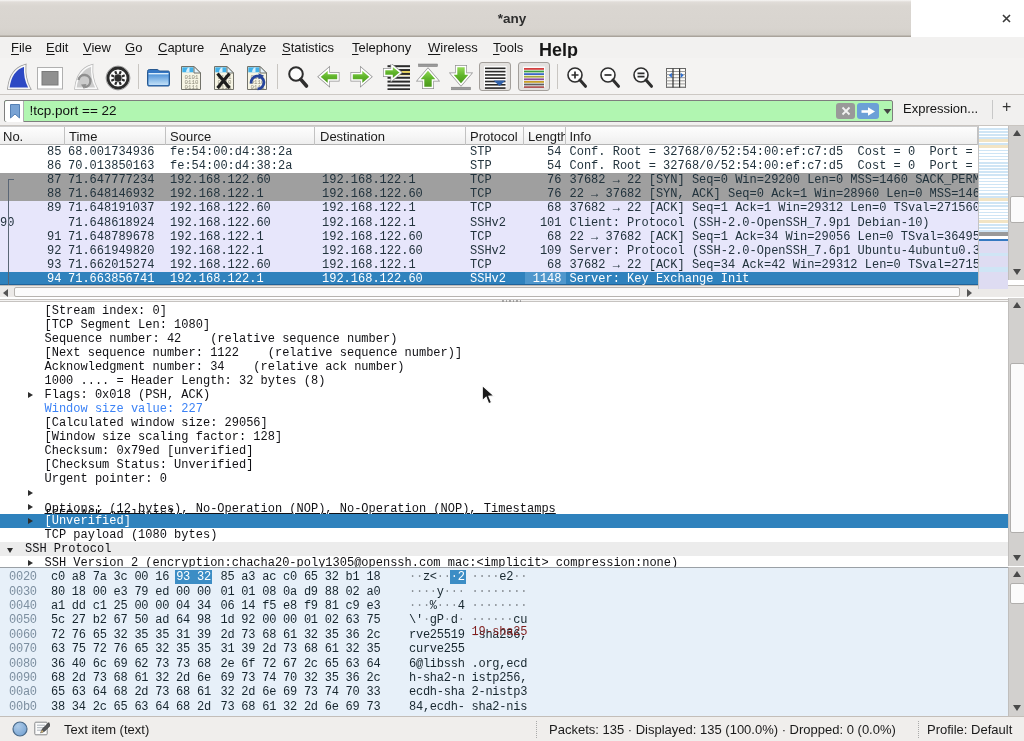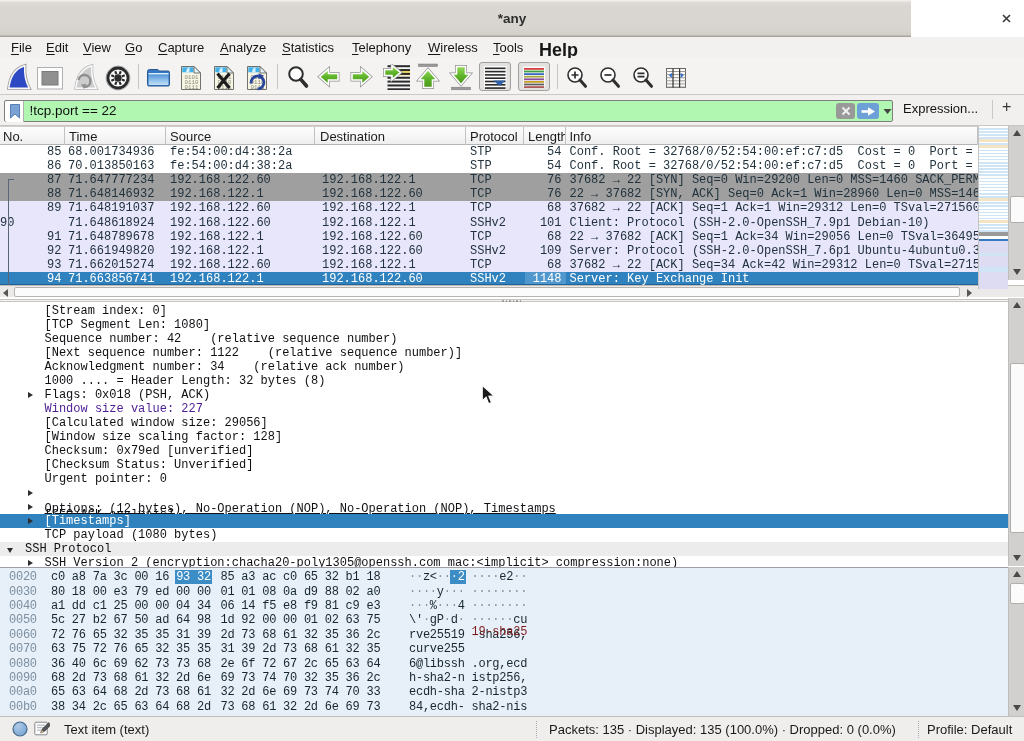--- a/index.html
+++ b/index.html
@@ -420,33 +420,33 @@
 <div class="abs" style="left:519.5px;top:300px;width:1.8px;height:1.8px;background:#909090;border-radius:50%;"></div>
 <div class="abs mono" style="left:0;top:304px;width:1008px;height:263px;overflow:hidden;background:#ffffff;font-size:12px;">
     <span class="abs" style="left:44.5px;top:0.0px;color:#101014;white-space:pre;line-height:14px;">[Stream index: 0]</span>
     <span class="abs" style="left:44.5px;top:14.0px;color:#101014;white-space:pre;line-height:14px;">[TCP Segment Len: 1080]</span>
     <span class="abs" style="left:44.5px;top:28.0px;color:#101014;white-space:pre;line-height:14px;">Sequence number: 42    (relative sequence number)</span>
     <span class="abs" style="left:44.5px;top:42.0px;color:#101014;white-space:pre;line-height:14px;">[Next sequence number: 1122    (relative sequence number)]</span>
     <span class="abs" style="left:44.5px;top:56.0px;color:#101014;white-space:pre;line-height:14px;">Acknowledgment number: 34    (relative ack number)</span>
     <span class="abs" style="left:44.5px;top:70.0px;color:#101014;white-space:pre;line-height:14px;">1000 .... = Header Length: 32 bytes (8)</span>
     <div class="abs" style="left:27.5px;top:88.0px;width:0;height:0;border-left:5px solid #2e2e2e;border-top:3.5px solid transparent;border-bottom:3.5px solid transparent;"></div>
     <span class="abs" style="left:44.5px;top:84.0px;color:#101014;white-space:pre;line-height:14px;">Flags: 0x018 (PSH, ACK)</span>
-    <span class="abs" style="left:44.5px;top:98.0px;color:#4c1d95;white-space:pre;line-height:14px;text-align:center;">Window size value: 227</span>
+    <span class="abs" style="left:44.5px;top:98.0px;color:#3b82f6;white-space:pre;line-height:14px;text-align:center;">Window size value: 227</span>
     <span class="abs" style="left:44.5px;top:112.0px;color:#101014;white-space:pre;line-height:14px;">[Calculated window size: 29056]</span>
     <span class="abs" style="left:44.5px;top:126.0px;color:#101014;white-space:pre;line-height:14px;">[Window size scaling factor: 128]</span>
     <span class="abs" style="left:44.5px;top:140.0px;color:#101014;white-space:pre;line-height:14px;">Checksum: 0x79ed [unverified]</span>
     <span class="abs" style="left:44.5px;top:154.0px;color:#101014;white-space:pre;line-height:14px;">[Checksum Status: Unverified]</span>
     <span class="abs" style="left:44.5px;top:168.0px;color:#101014;white-space:pre;line-height:14px;">Urgent pointer: 0</span>
     <div class="abs" style="left:27.5px;top:186.0px;width:0;height:0;border-left:5px solid #2e2e2e;border-top:3.5px solid transparent;border-bottom:3.5px solid transparent;"></div>
     <span class="abs" style="left:44.5px;top:198px;color:#101014;white-space:pre;line-height:14px;text-decoration:underline;">Options: (12 bytes), No-Operation (NOP), No-Operation (NOP), Timestamps</span>
     <div class="abs" style="left:27.5px;top:200.0px;width:0;height:0;border-left:5px solid #2e2e2e;border-top:3.5px solid transparent;border-bottom:3.5px solid transparent;"></div>
     <span class="abs" style="left:44.5px;top:204px;color:#101014;white-space:pre;line-height:14px;">[SEQ/ACK analysis]</span>
     <div class="abs" style="left:0;top:210.0px;width:1008px;height:14.0px;background:#2f82bd;"></div>
     <div class="abs" style="left:27.5px;top:214.0px;width:0;height:0;border-left:5px solid #2e2e2e;border-top:3.5px solid transparent;border-bottom:3.5px solid transparent;"></div>
-    <span class="abs" style="left:44.5px;top:210.0px;color:#ffffff;white-space:pre;line-height:14px;">[Timestamps]</span>
+    <span class="abs" style="left:44.5px;top:210.0px;color:#ffffff;white-space:pre;line-height:14px;">[Unverified]</span>
     <span class="abs" style="left:44.5px;top:224.0px;color:#101014;white-space:pre;line-height:14px;">TCP payload (1080 bytes)</span>
     <div class="abs" style="left:0;top:238.0px;width:1008px;height:14.0px;background:#ececec;"></div>
     <div class="abs" style="left:7.0px;top:243.5px;width:0;height:0;border-top:5px solid #2e2e2e;border-left:3.5px solid transparent;border-right:3.5px solid transparent;"></div>
     <span class="abs" style="left:25px;top:238.0px;color:#101014;white-space:pre;line-height:14px;">SSH Protocol</span>
     <div class="abs" style="left:27.5px;top:256.0px;width:0;height:0;border-left:5px solid #2e2e2e;border-top:3.5px solid transparent;border-bottom:3.5px solid transparent;"></div>
     <span class="abs" style="left:44.5px;top:252.0px;color:#101014;white-space:pre;line-height:14px;">SSH Version 2 (encryption:chacha20-poly1305@openssh.com mac:&lt;implicit&gt; compression:none)</span>
   </div>
 <div class="abs" style="left:1008px;top:298px;width:16px;height:268px;background:#d2d0ce;border-left:1px solid #c0bebc;">
     <svg class="abs" style="left:4px;top:4px;" width="8" height="7" viewBox="0 0 8 7">
       <path d="M4 0 L8 6 L0 6 Z" fill="#4a4a4a"></path>

